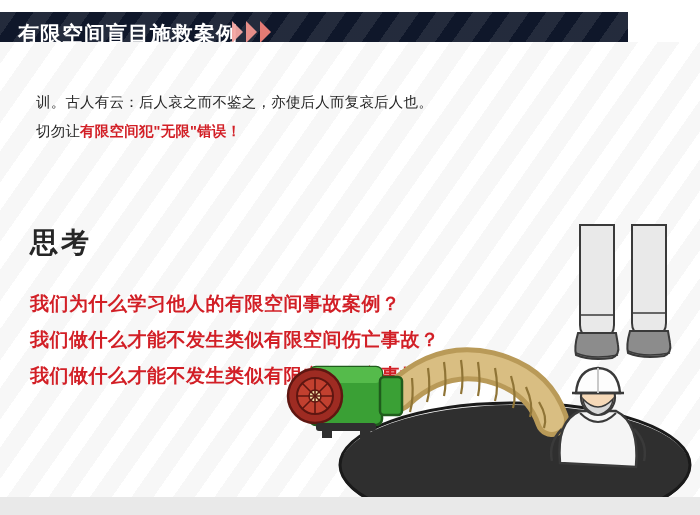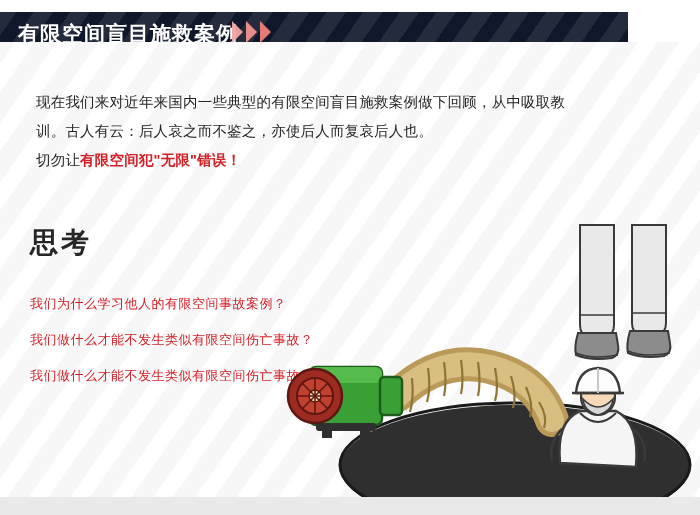--- a/index.html
+++ b/index.html
@@ -121,22 +121,22 @@
     letter-spacing: 3px;
   }
 
   .questions {
     position: absolute;
     left: 30px;
     top: 244px;
     width: 560px;
   }
   .q-line {
-    font-size: 13px;
-    font-weight: normal;
+    font-size: 19px;
+    font-weight: bold;
     color: #d21f26;
     line-height: 36px;
     letter-spacing: 0.5px;
     white-space: nowrap;
   }
 
   
   .illus {
     position: absolute;
     right: 0;
@@ -169,21 +169,20 @@
       <span class="chev c2"></span>
       <span class="chev c3"></span>
     </div>
   </div>
 
   <div class="body-bg"></div>
 
   <div class="content">
 
     <div class="para">
-      <p>现在我们来对近年来国内一些典型的有限空间盲目施救案例做下回顾，从中吸取教</p>
       <p>训。古人有云：后人哀之而不鉴之，亦使后人而复哀后人也。</p>
       <p><span>切勿让</span><span class="hl-red">有限空间犯"无限"错误</span><span class="hl-red">！</span></p>
     </div>
 
     <div class="think-title">思考</div>
 
     <div class="questions">
       <div class="q-line">我们为什么学习他人的有限空间事故案例？</div>
       <div class="q-line">我们做什么才能不发生类似有限空间伤亡事故？</div>
       <div class="q-line">我们做什么才能不发生类似有限空间伤亡事故？</div>

